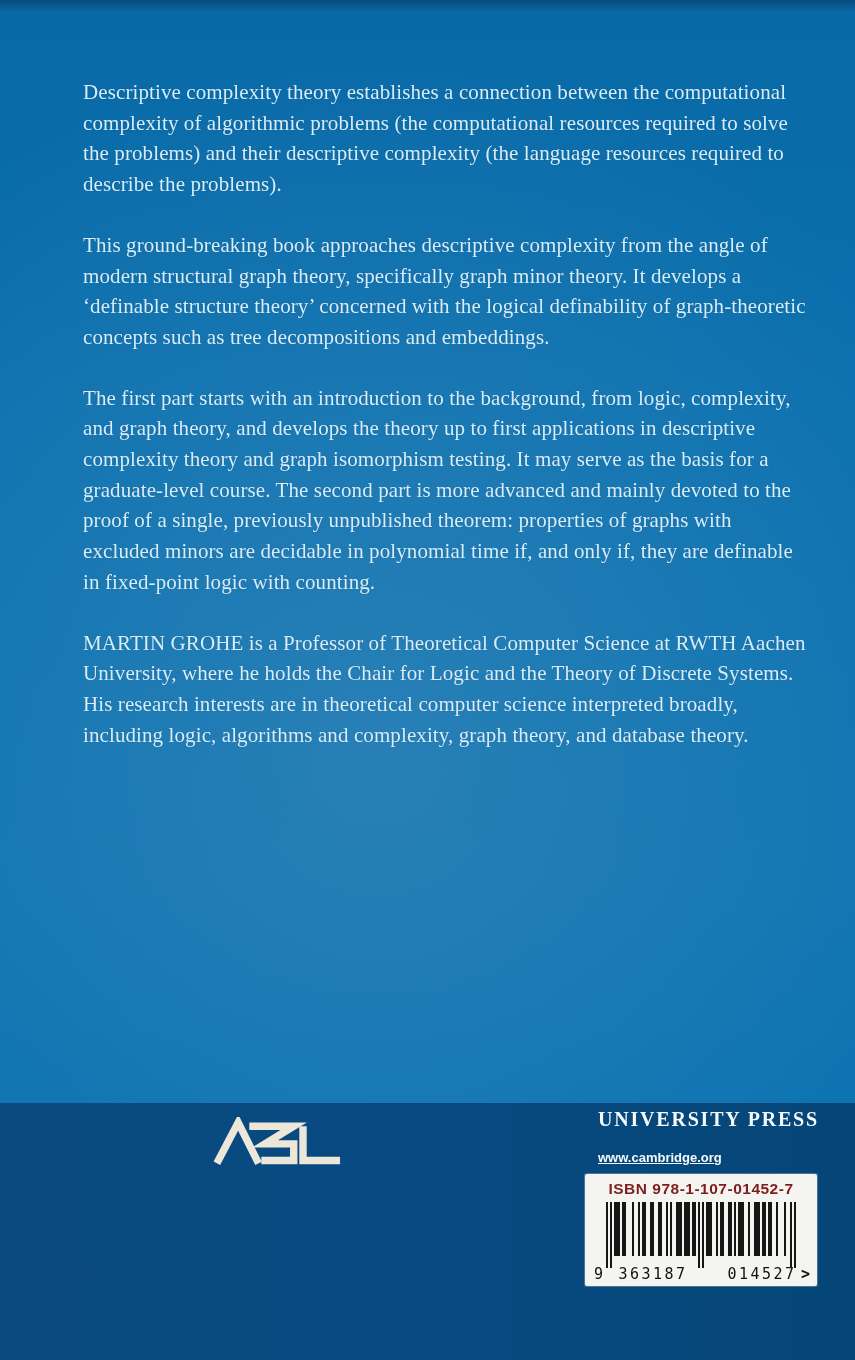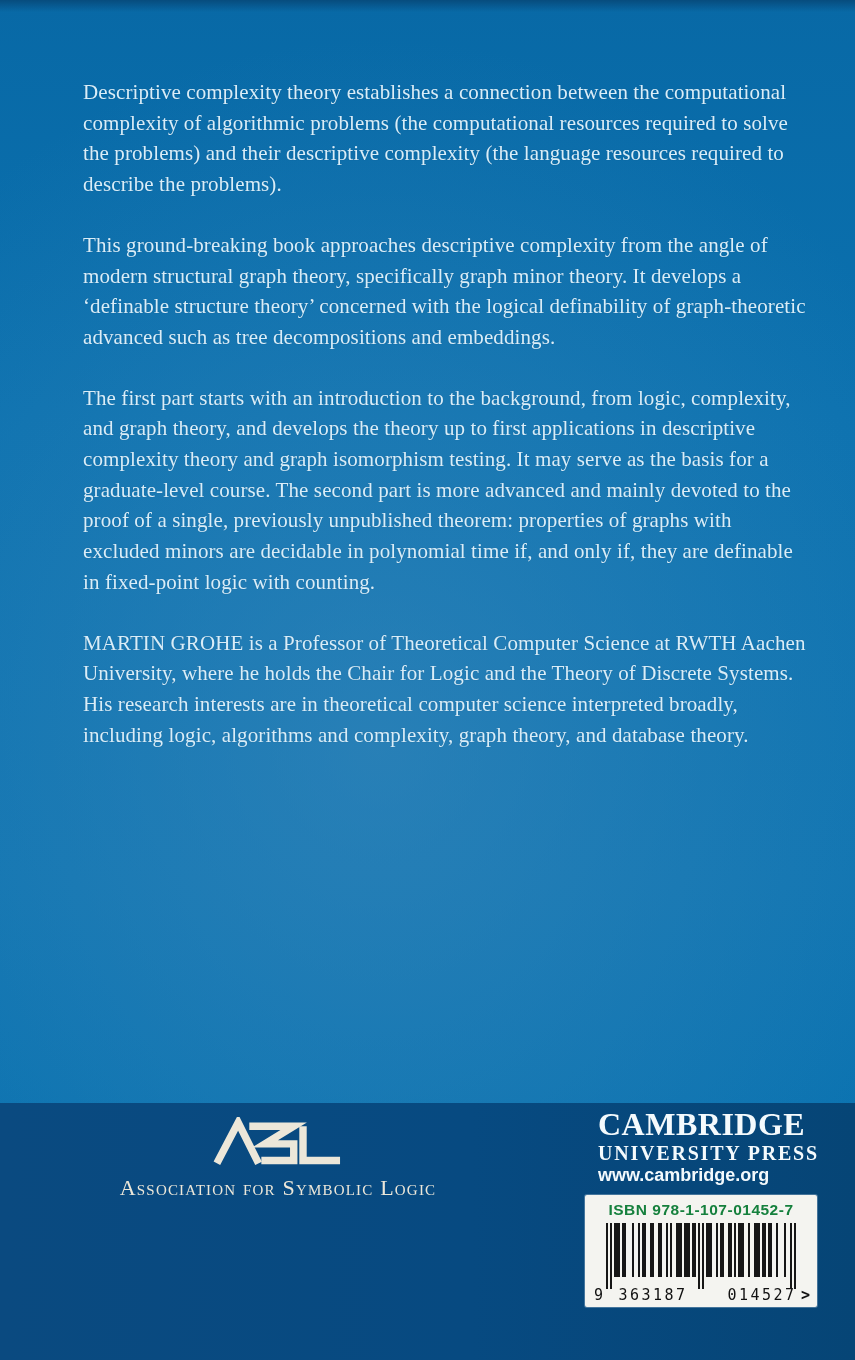--- a/index.html
+++ b/index.html
@@ -50,71 +50,70 @@
     padding-left:13px;
     font-size:32px; font-weight:bold; letter-spacing:0.5px; line-height:34px;
     font-family:"Liberation Serif", serif; white-space:nowrap;
   }
   .cup-sub {
     padding-left:13px; margin-top:1px;
     font-size:20px; font-weight:bold; letter-spacing:1.8px; line-height:22px;
     font-family:"Liberation Serif", serif; white-space:nowrap;
   }
   .cup-url {
-    padding-left:13px; margin-top:1px;
-    font-size:18px; font-weight:bold;
+    padding-left:13px; margin-top:20px;
+    font-size:13px; font-weight:bold;
     font-family:"Liberation Sans", sans-serif;
+    text-decoration:underline;
   }
   .isbn-box {
     margin-top:9px; width:232px; box-sizing:border-box;
     background:#f4f4f0; border-radius:2px;
     padding:6px 0 4px 0;
     box-shadow:0 0 0 1px rgba(255,255,255,0.25);
   }
   .isbn-label {
     text-align:center;
     font-family:"Liberation Sans", sans-serif; font-weight:bold;
-    font-size:15.5px; letter-spacing:0.5px; color:#15803d;
+    font-size:15.5px; letter-spacing:0.5px; color:#7f1d1d;
   }
   .barcode { position:relative; width:214px; height:80px; margin:4px auto 0 auto; }
   .bar { position:absolute; top:0; width:2px; background:#161616; }
   .bc-digit {
     position:absolute; bottom:0; color:#111;
     font-family:"DejaVu Sans Mono", monospace; font-size:15px; line-height:16px;
   }
   .bc-lead { left:0px; }
   .bc-g1 { left:20px; width:78px; text-align:center; letter-spacing:2.5px; }
   .bc-g2 { left:128px; width:80px; text-align:center; letter-spacing:2.5px; }
   .bc-chev { right:-2px; font-weight:bold; }
 </style>
 </head>
 <body>
 
 <div class="cover">
 
   <div class="blurb">
     <p>Descriptive complexity theory establishes a connection between the computational complexity of algorithmic problems (the computational resources required to solve the problems) and their descriptive complexity (the language resources required to describe the problems).</p>
-    <p>This ground-breaking book approaches descriptive complexity from the angle of modern structural graph theory, specifically graph minor theory. It develops a ‘definable structure theory’ concerned with the logical definability of graph-theoretic advanced such as tree decompositions and embeddings.</p>
+    <p>This ground-breaking book approaches descriptive complexity from the angle of modern structural graph theory, specifically graph minor theory. It develops a ‘definable structure theory’ concerned with the logical definability of graph-theoretic concepts such as tree decompositions and embeddings.</p>
     <p>The first part starts with an introduction to the background, from logic, complexity, and graph theory, and develops the theory up to first applications in descriptive complexity theory and graph isomorphism testing. It may serve as the basis for a graduate-level course. The second part is more advanced and mainly devoted to the proof of a single, previously unpublished theorem: properties of graphs with excluded minors are decidable in polynomial time if, and only if, they are definable in fixed-point logic with counting.</p>
     <p>MARTIN GROHE is a Professor of Theoretical Computer Science at RWTH Aachen University, where he holds the Chair for Logic and the Theory of Discrete Systems. His research interests are in theoretical computer science interpreted broadly, including logic, algorithms and complexity, graph theory, and database theory.</p>
   </div>
 
   <div class="band">
 
     <div class="asl-block">
       <svg class="asl-logo" viewBox="0 0 142 54" xmlns="http://www.w3.org/2000/svg" aria-hidden="true">
         <polyline points="5,50 28,6 50,50"></polyline>
         <polyline points="40,10 88,10 57,29 88,29 88,47 53,47"></polyline>
         <polyline points="98,10 98,47 138,47"></polyline>
       </svg>
-      <div class="asl-name">Association for Symbolic Logic</div>
     </div>
 
     <div class="cup-block">
-      <div class="cup-name">CAMBRIDGE</div>
       <div class="cup-sub">UNIVERSITY PRESS</div>
       <div class="cup-url">www.cambridge.org</div>
 
       <div class="isbn-box">
         <div class="isbn-label">ISBN 978-1-107-01452-7</div>
         <div class="barcode">
           <span class="bc-digit bc-lead">9</span>
           <span class="bc-digit bc-g1">363187</span>
           <span class="bc-digit bc-g2">014527</span>
           <span class="bc-digit bc-chev">&gt;</span>

